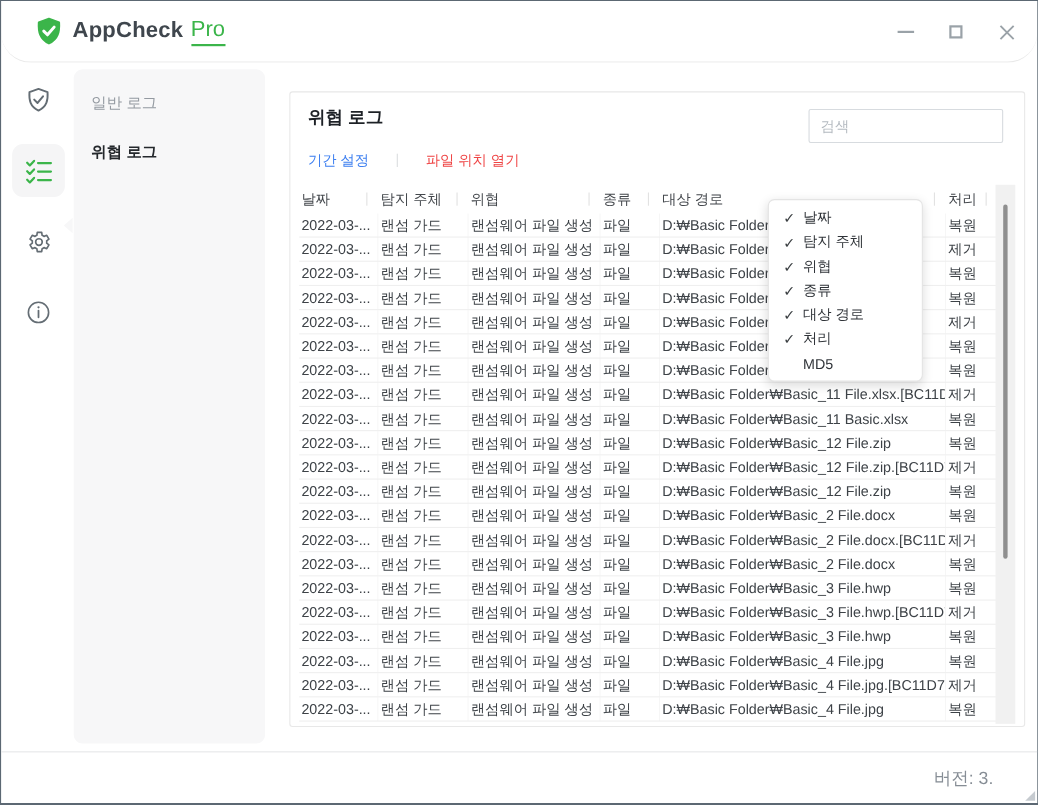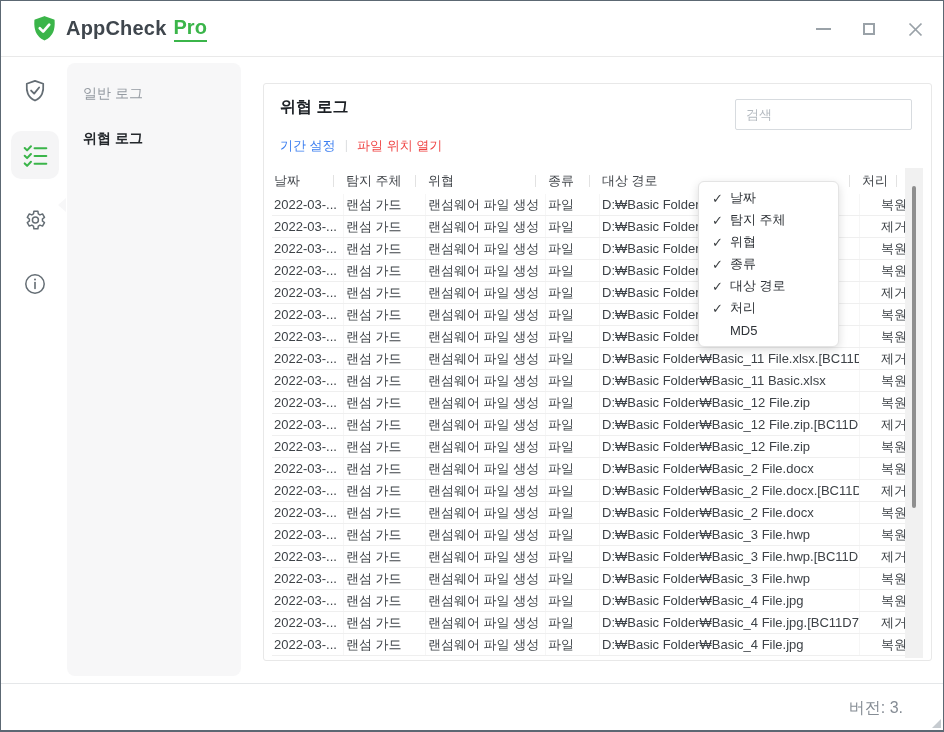--- a/index.html
+++ b/index.html
@@ -2,24 +2,24 @@
 <html><head>
 <meta charset="utf-8">
 <style>
   * { margin:0; padding:0; box-sizing:border-box; }
   body { font-family:"Liberation Sans", sans-serif; background:#fff; }
   .window{ position:relative; width:944px; height:732px; background:#fff;
            border:1px solid #5c6873; border-bottom-width:2px; overflow:hidden; }
 
   
   .titlebar{ position:absolute; left:0; top:0; width:100%; height:56px;
-             border-bottom:1px solid #e9e9e9; display:flex; align-items:center; }
+             border-bottom:1px solid #e9e9e9; display:flex; align-items:center;border-radius:27px; }
   .brand{ display:flex; align-items:center; margin-left:30px; }
   .brand-name{ font-size:20px; font-weight:600; color:#3f464d; margin-left:8px; letter-spacing:.2px; }
-  .brand-pro{ font-size:20px; font-weight:700; color:#3bb54a; margin-left:7px;
+  .brand-pro{ font-size:20px; font-weight:400; color:#3bb54a; margin-left:7px;
               border-bottom:2px solid #3bb54a; padding-bottom:1px; }
   .win-controls{ position:absolute; right:20px; top:0; height:56px; display:flex; align-items:center; gap:30px; }
   .ctl{ width:16px; height:16px; display:flex; align-items:center; justify-content:center; cursor:pointer; }
   .ctl-min-bar{ width:15px; height:2px; background:#9aa2a8; }
   .ctl-max-box{ width:12px; height:12px; border:2px solid #9aa2a8; }
 
   
   .rail{ position:absolute; left:0; top:56px; width:66px; height:634px; }
   .rail-item{ position:absolute; left:10px; width:48px; height:48px; border-radius:10px;
               display:flex; align-items:center; justify-content:center; cursor:pointer; }
@@ -37,35 +37,35 @@
 
   
   .panel{ position:absolute; left:262px; top:82px; width:669px; height:578px;
           background:#fff; border:1px solid #e8e8e8; border-radius:3px; }
   .panel-title{ position:absolute; left:16px; top:13px; font-size:16px; font-weight:bold; color:#1d2126; }
   .search-box{ position:absolute; right:19px; top:15px; width:177px; height:31px; }
   .search-box input{ width:100%; height:100%; border:1px solid #d7dbdf; border-radius:2px;
                      font-size:13px; color:#7f1d1d; padding:12px 10px; outline:none;
                      font-family:"Liberation Sans", sans-serif; }
   .search-box input::placeholder{ color:#b4bac0; }
-  .links{ position:absolute; left:16px; top:53px; display:flex; align-items:flex-start; gap:9px; font-size:13px; }
+  .links{ position:absolute; left:16px; top:53px; display:flex; align-items:flex-start; gap:24px; font-size:13px; }
   .link-blue{ color:#3d7ff0; cursor:pointer; }
   .link-muted{ color:#ef4444; cursor:pointer; }
   .link-sep{ color:#dfe1e3; }
 
   
   .thead{ position:absolute; left:8px; top:84px; width:635px; height:26px; display:flex; }
   .th{ position:relative; font-size:13px; color:#43474c; line-height:26px;
        white-space:nowrap; overflow:hidden; padding-left:2px; cursor:pointer; }
   .th::after{ content:""; position:absolute; right:10px; top:7px; width:1px; height:12px; background:#e2e2e2; }
   .tbody{ position:absolute; left:8px; top:110px; width:635px; }
   .tr{ display:flex; height:22px; border-bottom:1px solid #efefef; cursor:pointer; }
   .td{ font-size:13px; color:#3d4247; line-height:21px; white-space:nowrap; overflow:hidden;
        padding-left:2px; border-right:1px solid rgba(0,0,0,0.035); }
-  .td:last-child{ border-right:none;text-align:right; }
+  .td:last-child{ border-right:none; }
   .c-date{ width:72px; } .c-agent{ width:82px; } .c-threat{ width:120px; }
   .c-type{ width:54px; } .c-path{ width:260px; } .c-action{ width:47px; }
 
   
   .vscroll{ position:absolute; right:8px; top:84px; width:18px; height:490px; background:#f1f1f1; }
   .vthumb{ position:absolute; left:7px; top:18px; width:4px; height:322px; background:#8f8f8f; border-radius:2px; }
 
   
   .ctx-menu{ position:absolute; left:697px; top:180px; width:141px; background:#fff;
              border:1px solid #e4e4e4; border-radius:6px; padding:5px 0;

